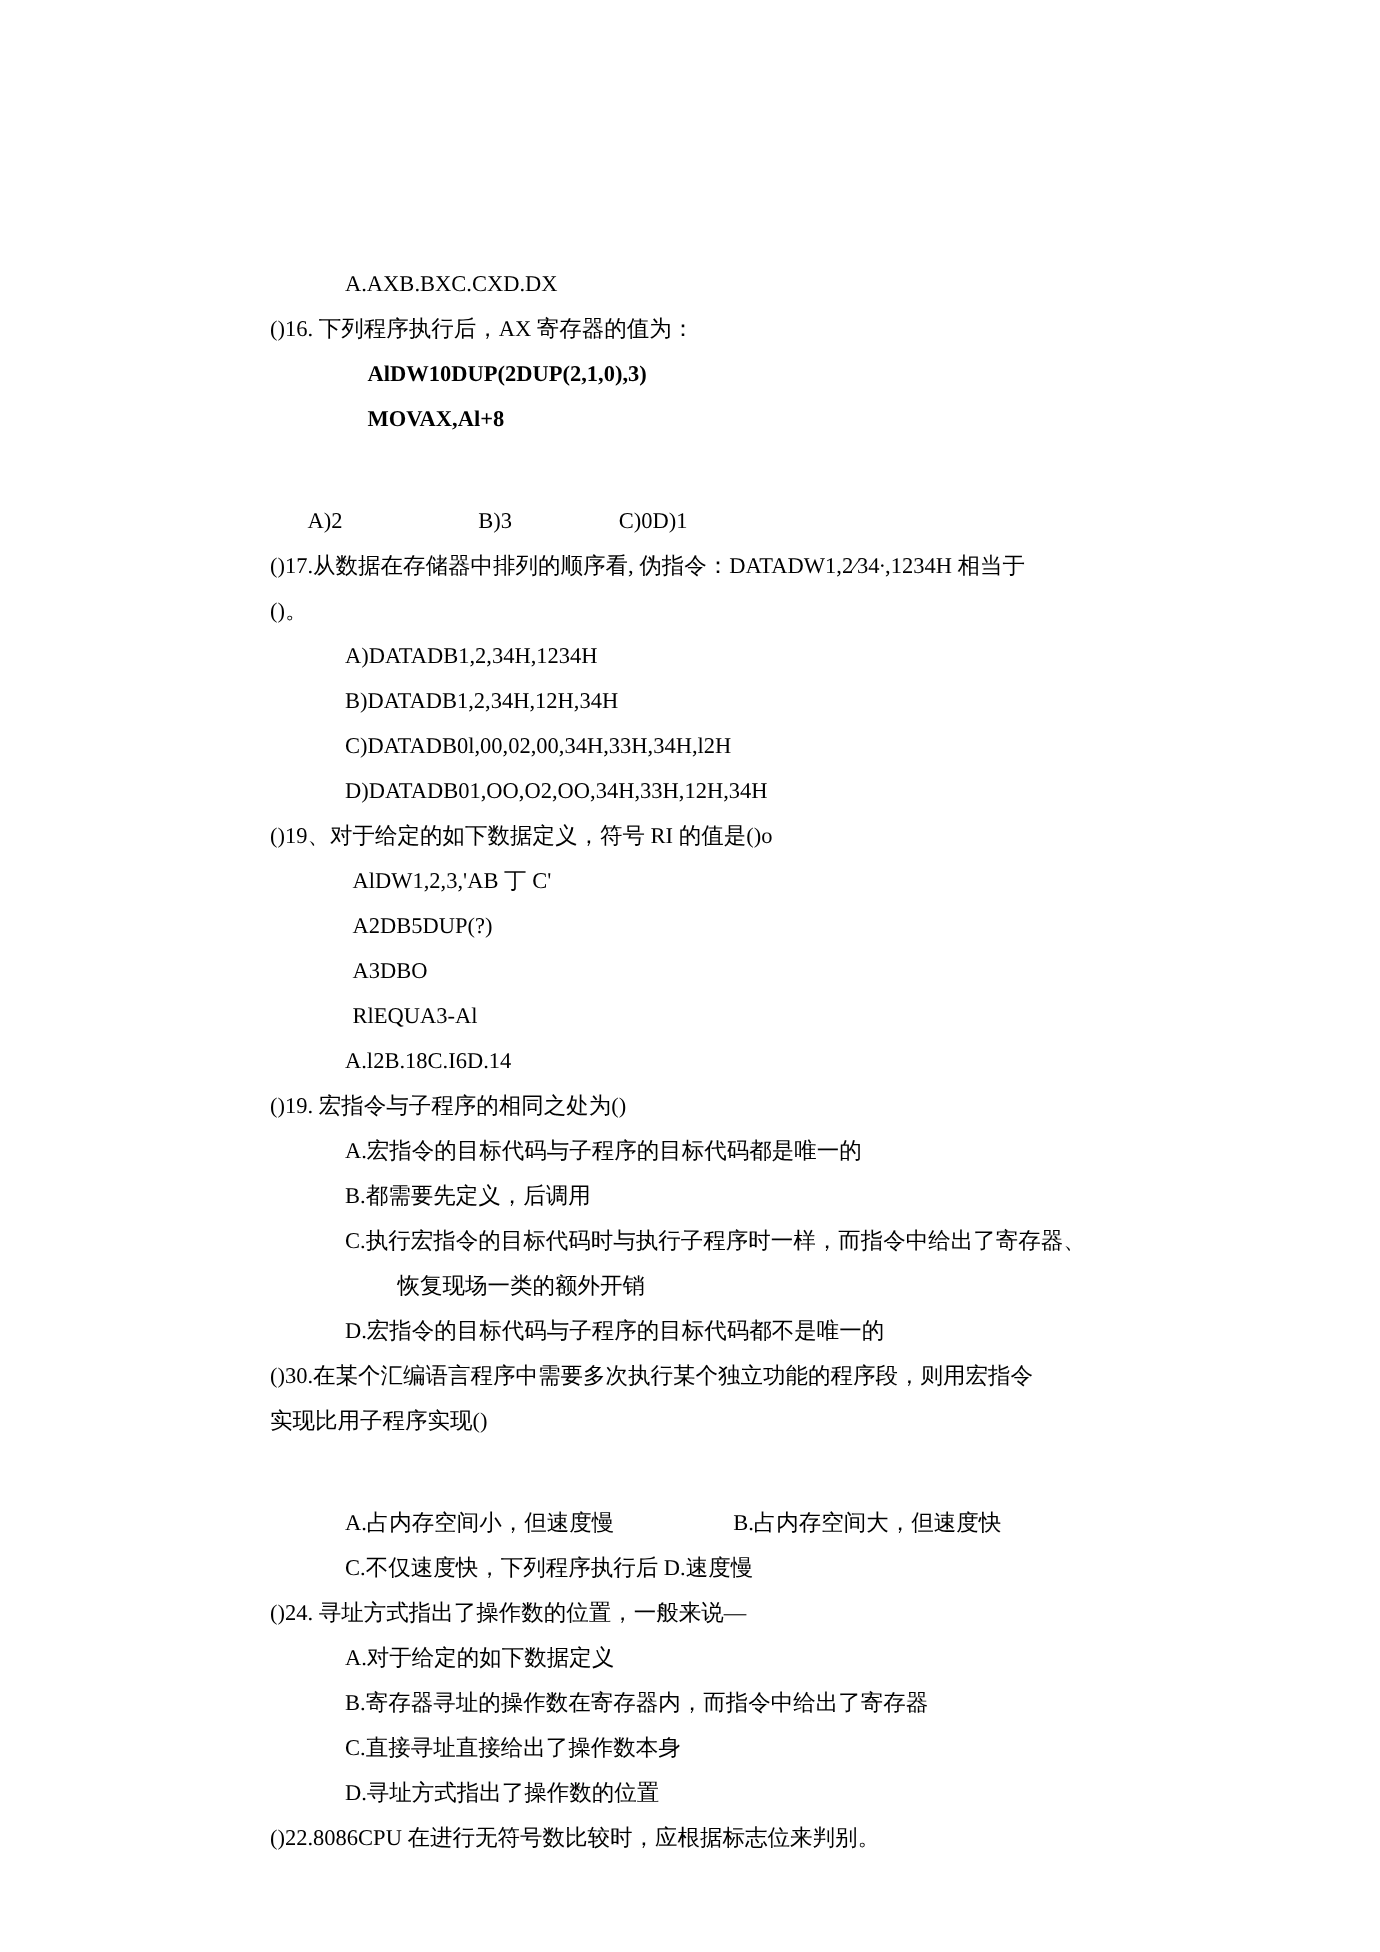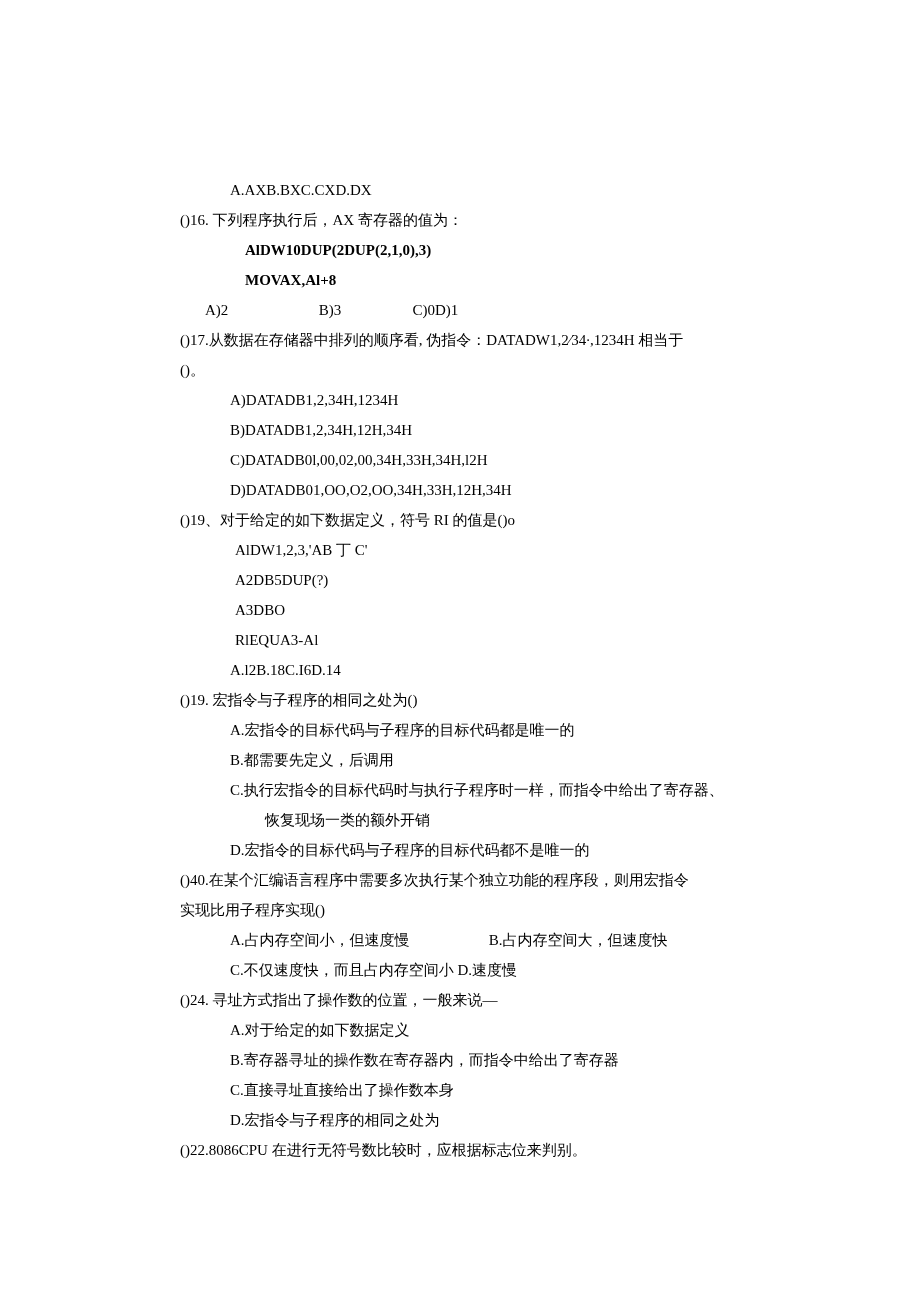--- a/index.html
+++ b/index.html
@@ -30,20 +30,21 @@
       padding-left: 25px;
     }
     .indent-4 {
       padding-left: 55px;
     }
     .indent-5 {
       padding-left: 85px;
     }
     .aj {
       display: inline-block;
+      margin-top: 38px;
     }
   </style>
 </head>
 <body>
 
 <div class="line indent-1">A.AXB.BXC.CXD.DX</div>
 <div class="line">()16. 下列程序执行后，AX 寄存器的值为：</div>
 <div class="line indent-2">AlDW10DUP(2DUP(2,1,0),3)</div>
 <div class="line indent-2">MOVAX,Al+8</div>
 <div class="line indent-3">
@@ -62,25 +63,25 @@
 <div class="line indent-4">A2DB5DUP(?)</div>
 <div class="line indent-4">A3DBO</div>
 <div class="line indent-4">RlEQUA3-Al</div>
 <div class="line indent-1">A.l2B.18C.I6D.14</div>
 <div class="line">()19. 宏指令与子程序的相同之处为()</div>
 <div class="line indent-1">A.宏指令的目标代码与子程序的目标代码都是唯一的</div>
 <div class="line indent-1">B.都需要先定义，后调用</div>
 <div class="line indent-1">C.执行宏指令的目标代码时与执行子程序时一样，而指令中给出了寄存器、</div>
 <div class="line indent-5">恢复现场一类的额外开销</div>
 <div class="line indent-1">D.宏指令的目标代码与子程序的目标代码都不是唯一的</div>
-<div class="line">()40.在某个汇编语言程序中需要多次执行某个独立功能的程序段，则用宏指令</div>
+<div class="line">()30.在某个汇编语言程序中需要多次执行某个独立功能的程序段，则用宏指令</div>
 <div class="line">实现比用子程序实现()</div>
 <div class="line indent-1">
   <span class="aj" style="width:255px">A.占内存空间小，但速度慢</span>
   <span class="aj">B.占内存空间大，但速度快</span>
 </div>
-<div class="line indent-1">C.不仅速度快，而且占内存空间小 D.速度慢</div>
+<div class="line indent-1">C.不仅速度快，下列程序执行后 D.速度慢</div>
 <div class="line">()24. 寻址方式指出了操作数的位置，一般来说—</div>
 <div class="line indent-1">A.对于给定的如下数据定义</div>
 <div class="line indent-1">B.寄存器寻址的操作数在寄存器内，而指令中给出了寄存器</div>
 <div class="line indent-1">C.直接寻址直接给出了操作数本身</div>
-<div class="line indent-1">D.宏指令与子程序的相同之处为</div>
+<div class="line indent-1">D.寻址方式指出了操作数的位置</div>
 <div class="line">()22.8086CPU 在进行无符号数比较时，应根据标志位来判别。</div>
 
 </body></html>

